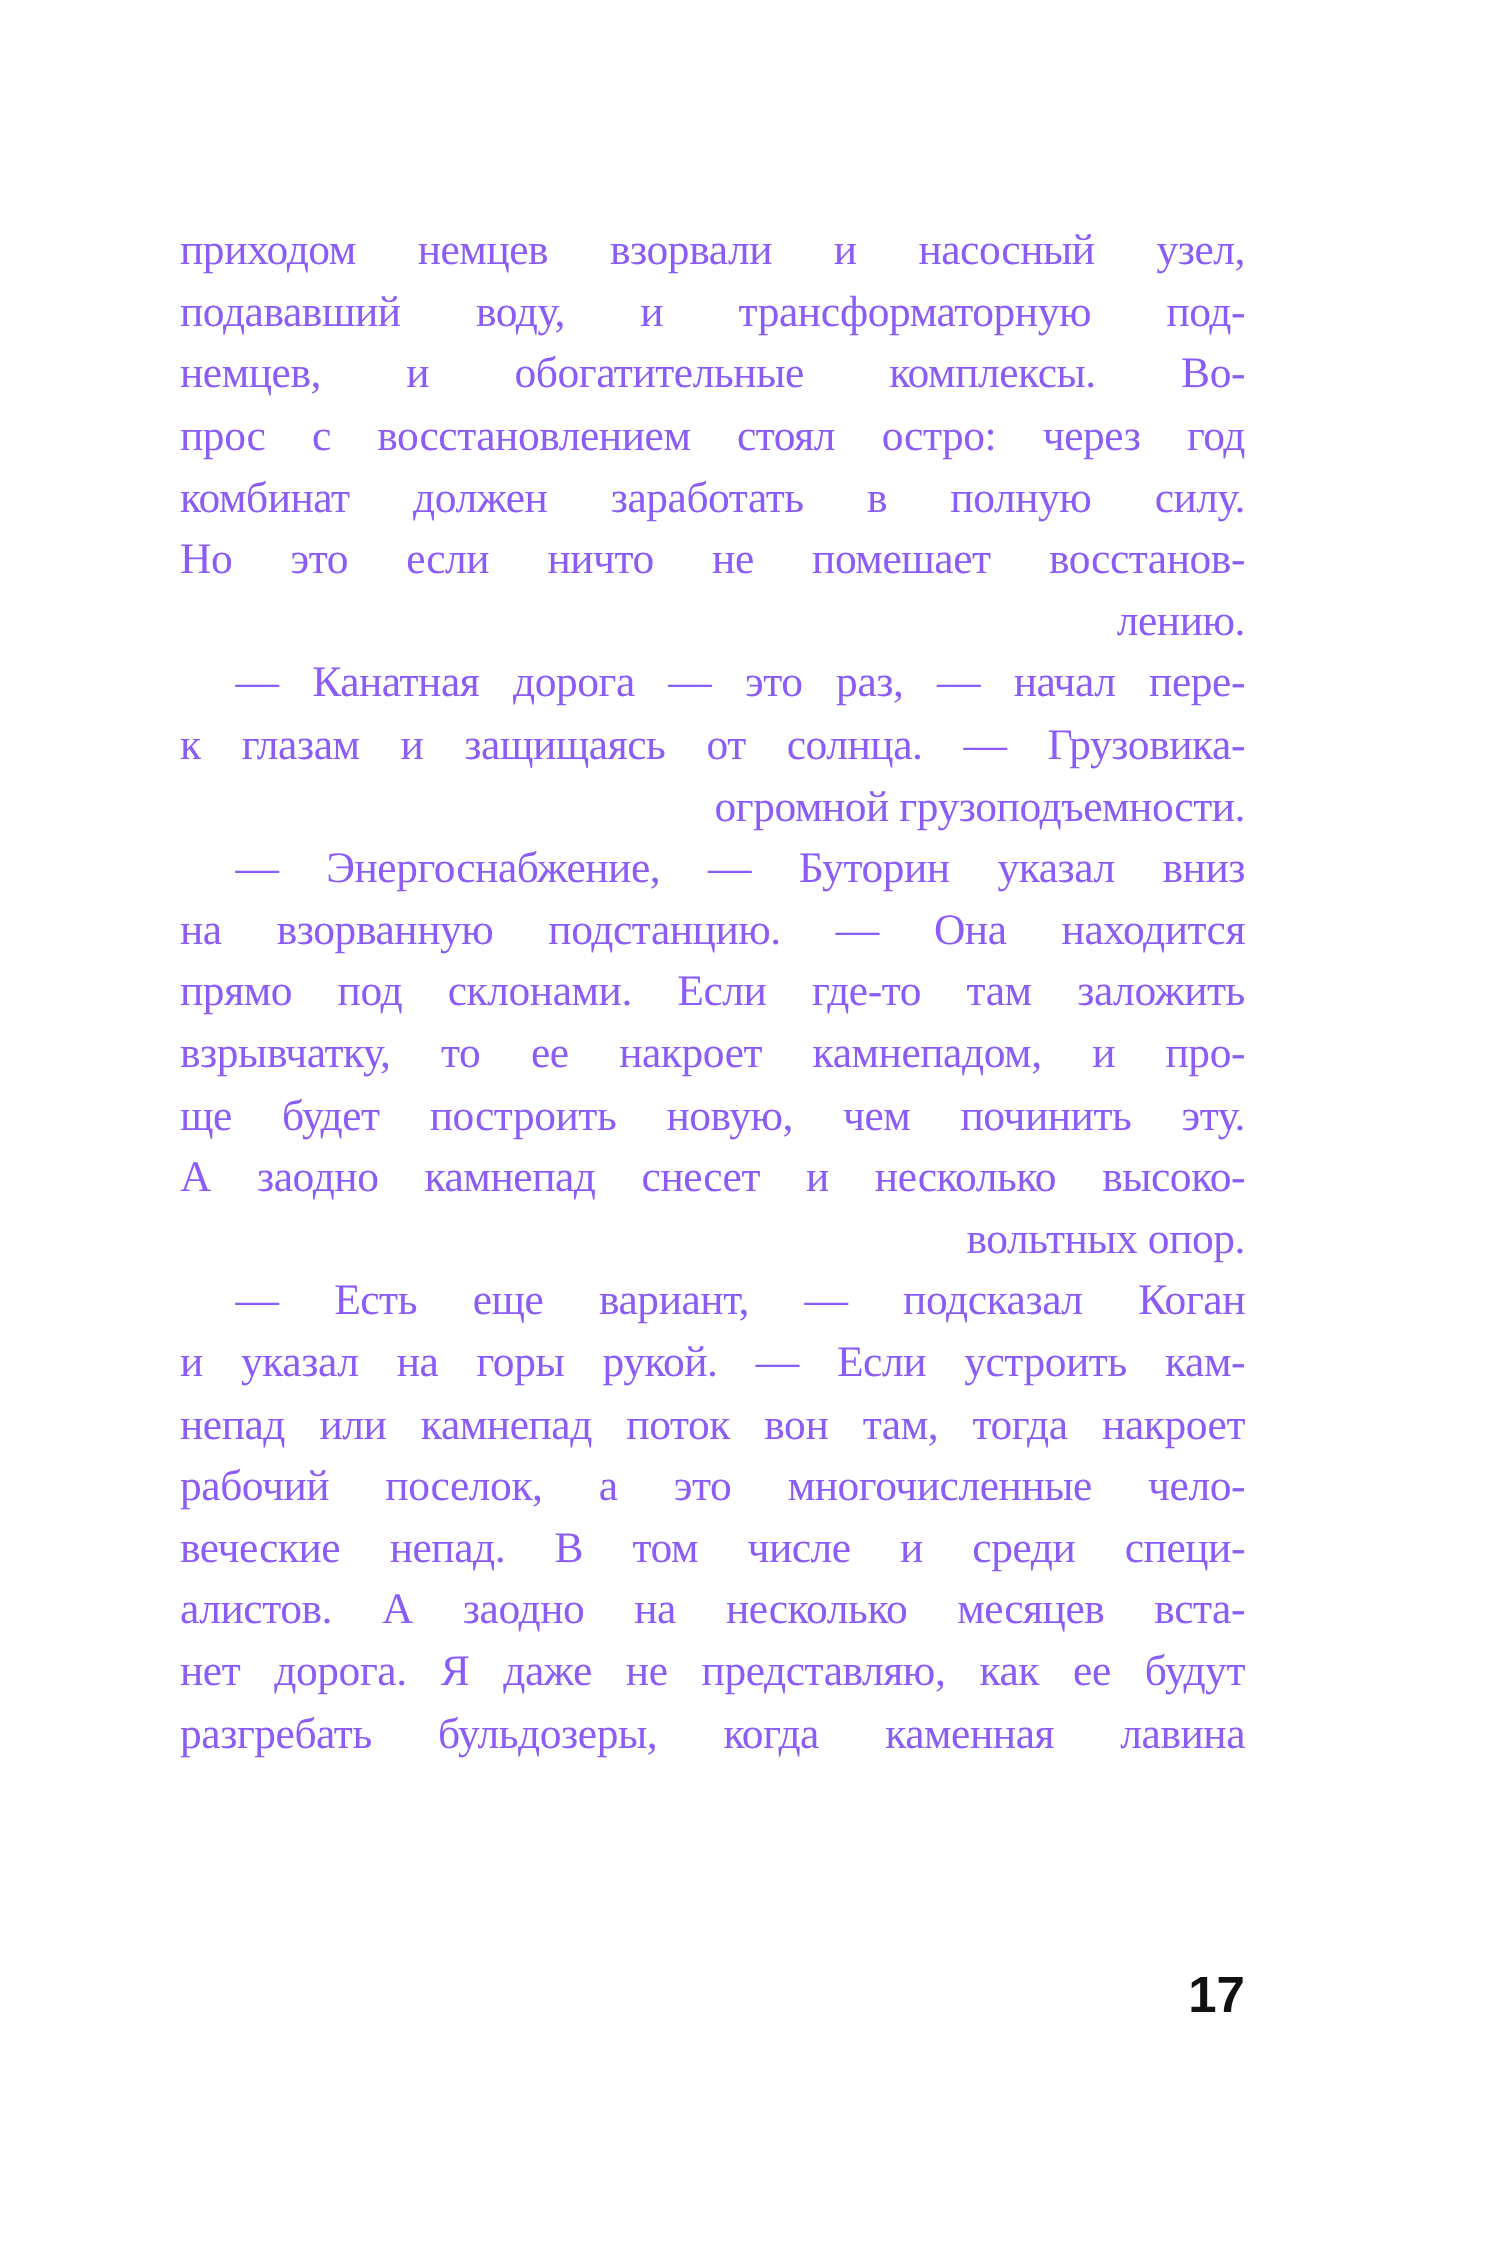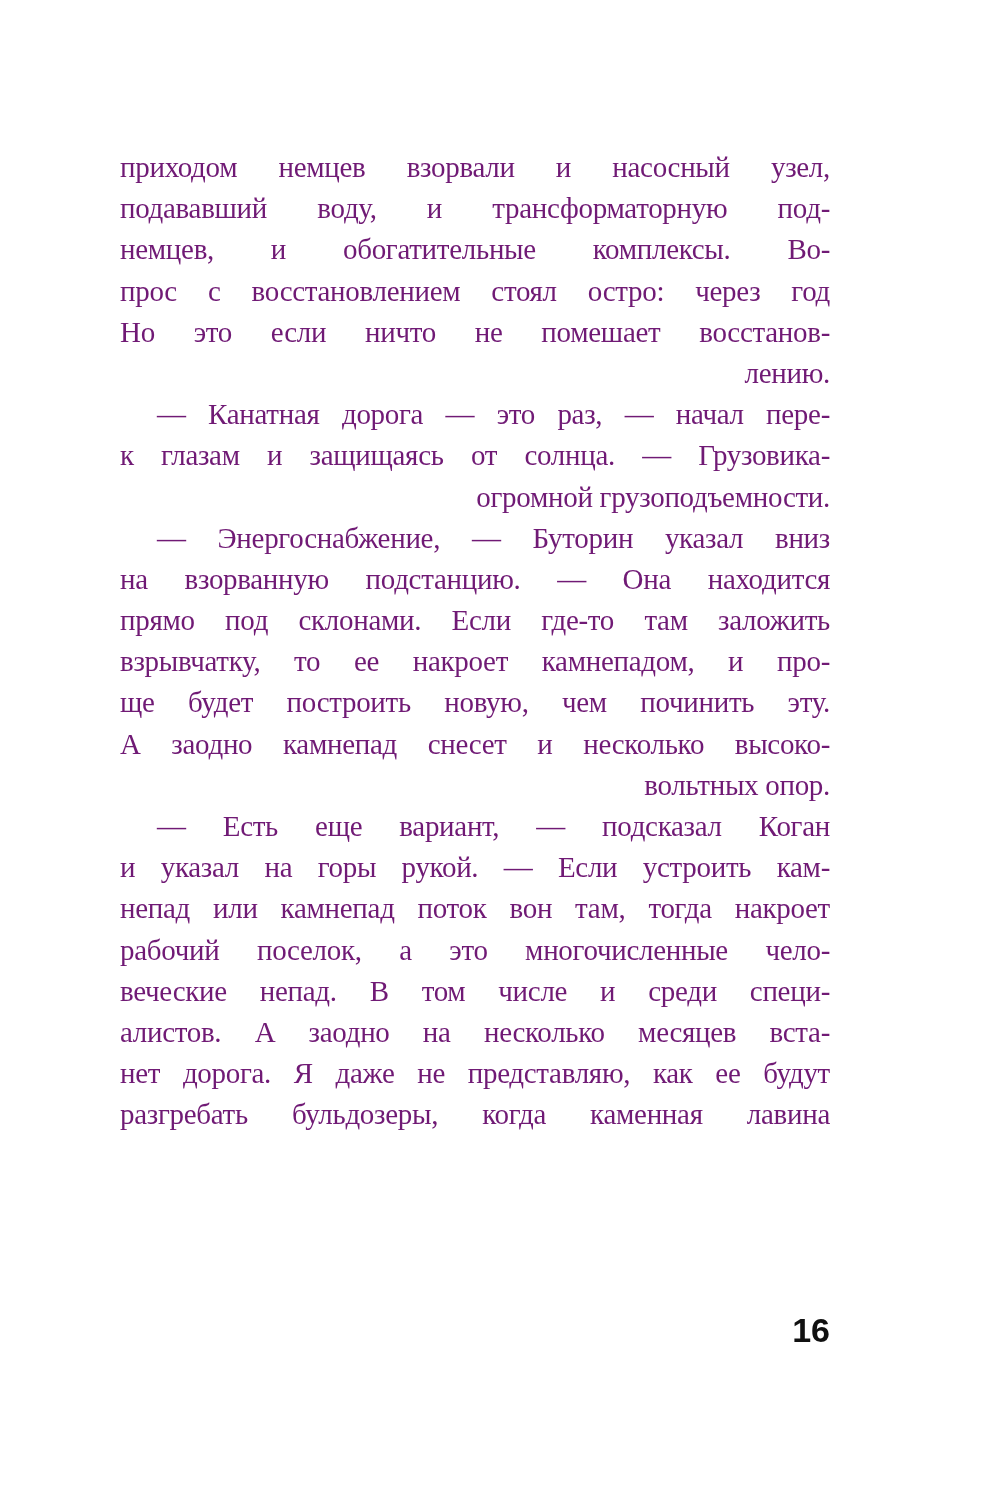--- a/index.html
+++ b/index.html
@@ -13,21 +13,21 @@
     height: 1496px;
     background: #ffffff;
     overflow: hidden;
     font-family: "Liberation Serif", serif;
   }
   .text-block {
     position: absolute;
     left: 120px;
     top: 147px;
     width: 710px;
-    color: #701a75;
+    color: #8b5cf6;
     font-size: 29px;
     letter-spacing: -0.3px;
   }
   .line {
     height: 41.2px;
     line-height: 41.2px;
     text-align: right;
   }
   .line.j {
     text-align: justify;
@@ -49,20 +49,21 @@
 </style>
 </head>
 <body>
 
 <div class="page">
   <main class="text-block">
       <div class="line j">приходом немцев взорвали и насосный узел,</div>
       <div class="line j">подававший воду, и трансформаторную под-</div>
       <div class="line j">немцев, и обогатительные комплексы. Во-</div>
       <div class="line j">прос с восстановлением стоял остро: через год</div>
+      <div class="line j">комбинат должен заработать в полную силу.</div>
       <div class="line j">Но это если ничто не помешает восстанов-</div>
       <div class="line">лению.</div>
       <div class="line j indent">— Канатная дорога — это раз, — начал пере-</div>
       <div class="line j">к глазам и защищаясь от солнца. — Грузовика-</div>
       <div class="line">огромной грузоподъемности.</div>
       <div class="line j indent">— Энергоснабжение, — Буторин указал вниз</div>
       <div class="line j">на взорванную подстанцию. — Она находится</div>
       <div class="line j">прямо под склонами. Если где-то там заложить</div>
       <div class="line j">взрывчатку, то ее накроет камнепадом, и про-</div>
       <div class="line j">ще будет построить новую, чем починить эту.</div>
@@ -70,14 +71,14 @@
       <div class="line">вольтных опор.</div>
       <div class="line j indent">— Есть еще вариант, — подсказал Коган</div>
       <div class="line j">и указал на горы рукой. — Если устроить кам-</div>
       <div class="line j">непад или камнепад поток вон там, тогда накроет</div>
       <div class="line j">рабочий поселок, а это многочисленные чело-</div>
       <div class="line j">веческие непад. В том числе и среди специ-</div>
       <div class="line j">алистов. А заодно на несколько месяцев вста-</div>
       <div class="line j">нет дорога. Я даже не представляю, как ее будут</div>
       <div class="line j">разгребать бульдозеры, когда каменная лавина</div>
     </main>
-  <div class="page-number">16</div>
+  <div class="page-number">17</div>
 </div>
 
 </body></html>

